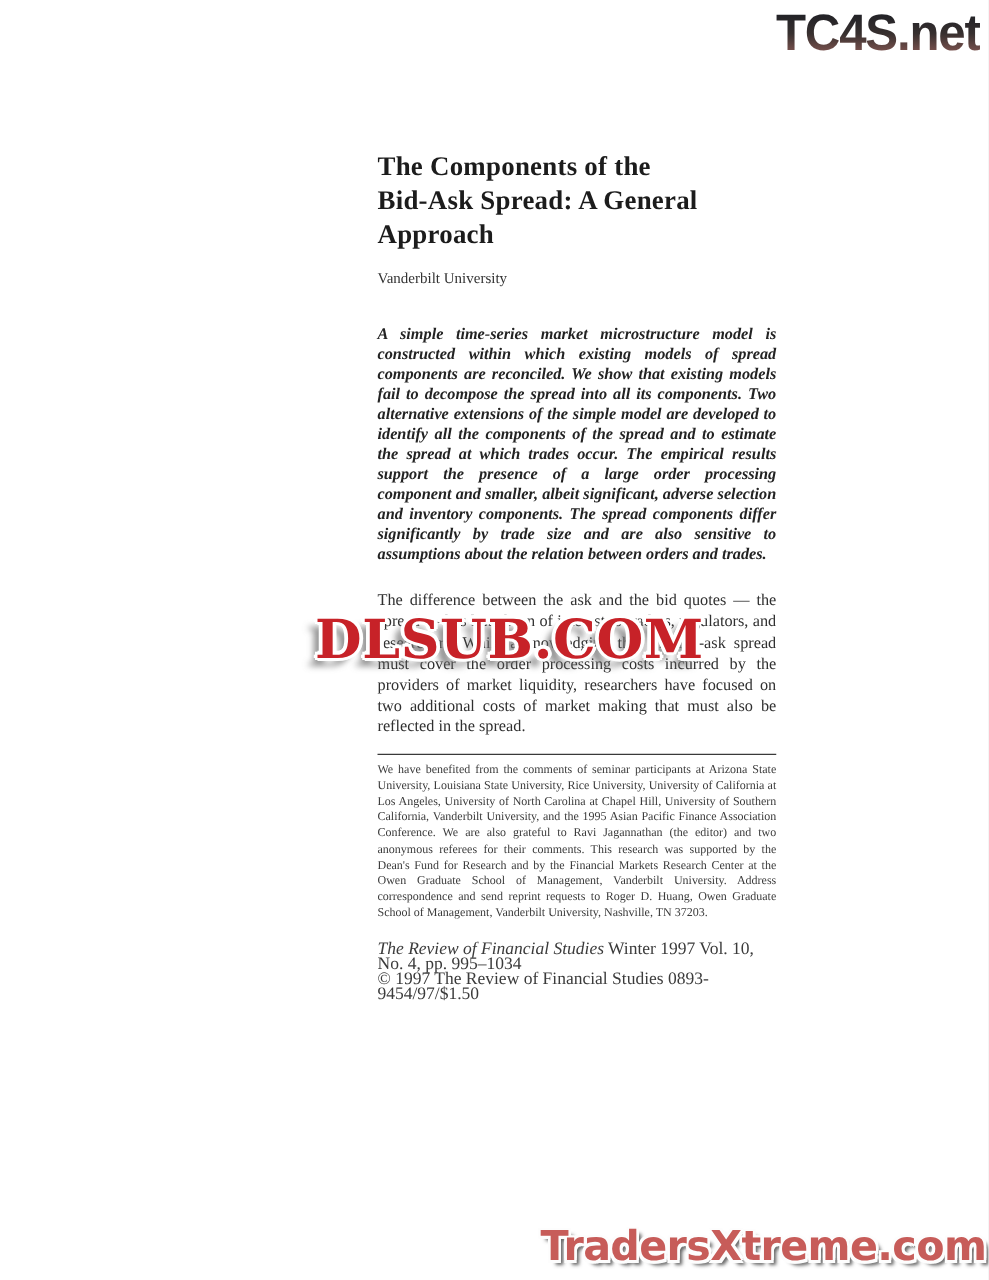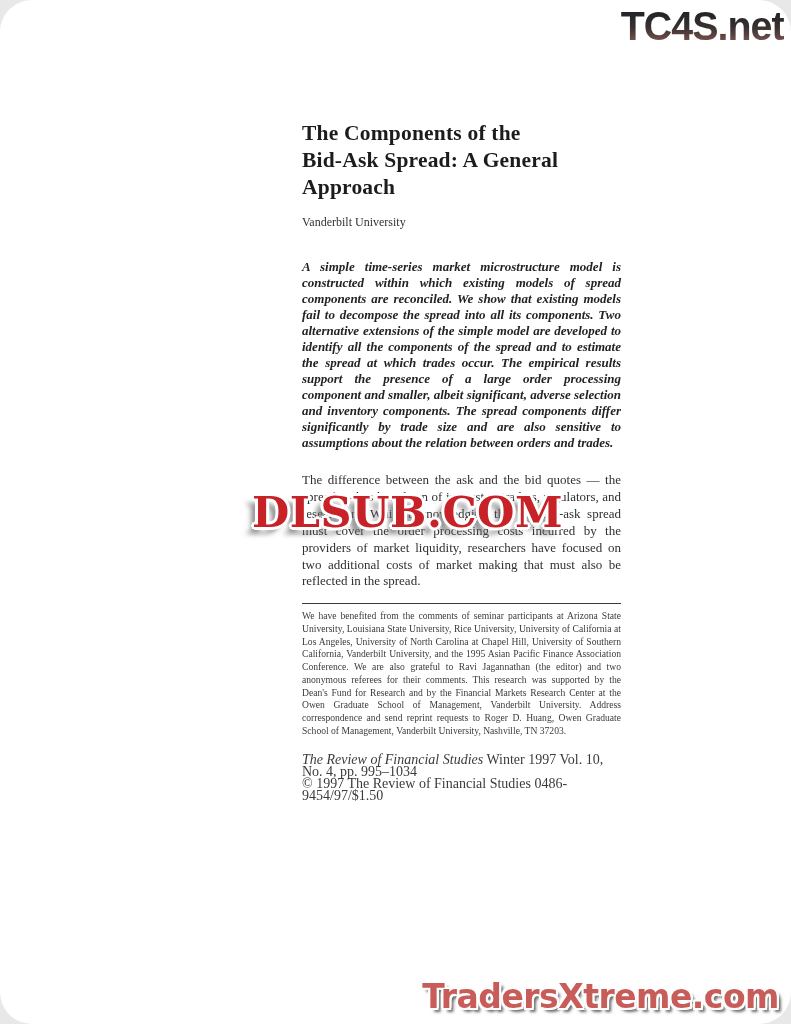--- a/index.html
+++ b/index.html
@@ -4,21 +4,20 @@
 <style>
   html, body { margin: 0; padding: 0; background: #e8e8e8; }
   .page {
     position: relative;
     width: 791px; height: 1024px;
     margin: 0 auto;
     background: #ffffff;
     overflow: hidden;
     font-family: "Liberation Serif", serif;
     color: #2e2e2e;
-    border-radius: 32px;
   }
 
   
   .column {
     position: absolute;
     left: 302px; top: 0;
     width: 319px;
   }
   .title {
     margin: 120px 0 0 0;
@@ -120,21 +119,21 @@
     text-shadow:
       -2px -2px 0 #fff,  2px -2px 0 #fff,
       -2px  2px 0 #fff,  2px  2px 0 #fff,
       -3px  0   0 #fff,  3px  0   0 #fff,
        0   -3px 0 #fff,  0    3px 0 #fff,
       -7px  7px 5px rgba(110,110,110,0.75);
   }
 
   .wm-bottom {
     position: absolute;
-    top: 977px; right: 12px;
+    top: 977px; right: 2px;
     font-family: "DejaVu Sans", sans-serif;
     font-weight: 800;
     font-size: 33px;
     line-height: 40px;
     letter-spacing: -0.5px;
     color: #c75c59;
     text-shadow:
       -2px -2px 0 #fdfdfd,  2px -2px 0 #fdfdfd,
       -2px  2px 0 #fdfdfd,  2px  2px 0 #fdfdfd,
       -2px  0   0 #fdfdfd,  2px  0   0 #fdfdfd,
@@ -164,21 +163,21 @@
     <p class="abstract">A simple time-series market microstructure model is constructed within which existing models of spread components are reconciled. We show that existing models fail to decompose the spread into all its components. Two alternative extensions of the simple model are developed to identify all the components of the spread and to estimate the spread at which trades occur. The empirical results support the presence of a large order processing component and smaller, albeit significant, adverse selection and inventory components. The spread components differ significantly by trade size and are also sensitive to assumptions about the relation between orders and trades.</p>
 
     <p class="intro">The difference between the ask and the bid quotes — the spread — has long been of interest to traders, regulators, and researchers. While acknowledging that the bid-ask spread must cover the order processing costs incurred by the providers of market liquidity, researchers have focused on two additional costs of market making that must also be reflected in the spread.</p>
 
     <hr class="footnote-rule">
 
     <p class="footnote">We have benefited from the comments of seminar participants at Arizona State University, Louisiana State University, Rice University, University of California at Los Angeles, University of North Carolina at Chapel Hill, University of Southern California, Vanderbilt University, and the 1995 Asian Pacific Finance Association Conference. We are also grateful to Ravi Jagannathan (the editor) and two anonymous referees for their comments. This research was supported by the Dean's Fund for Research and by the Financial Markets Research Center at the Owen Graduate School of Management, Vanderbilt University. Address correspondence and send reprint requests to Roger D. Huang, Owen Graduate School of Management, Vanderbilt University, Nashville, TN 37203.</p>
 
     <p class="citation">
       <span class="cite-italic">The Review of Financial Studies</span><span> Winter 1997 Vol. 10, No. 4, pp. 995–1034</span><br>
-      <span>© 1997 The Review of Financial Studies 0486-9454/97/$1.50</span>
+      <span>© 1997 The Review of Financial Studies 0893-9454/97/$1.50</span>
     </p>
 
   </main>
 
   <div class="wm-mid">DLSUB.COM</div>
 
   <div class="wm-bottom">TradersXtreme.com</div>
 
 </div>
 

